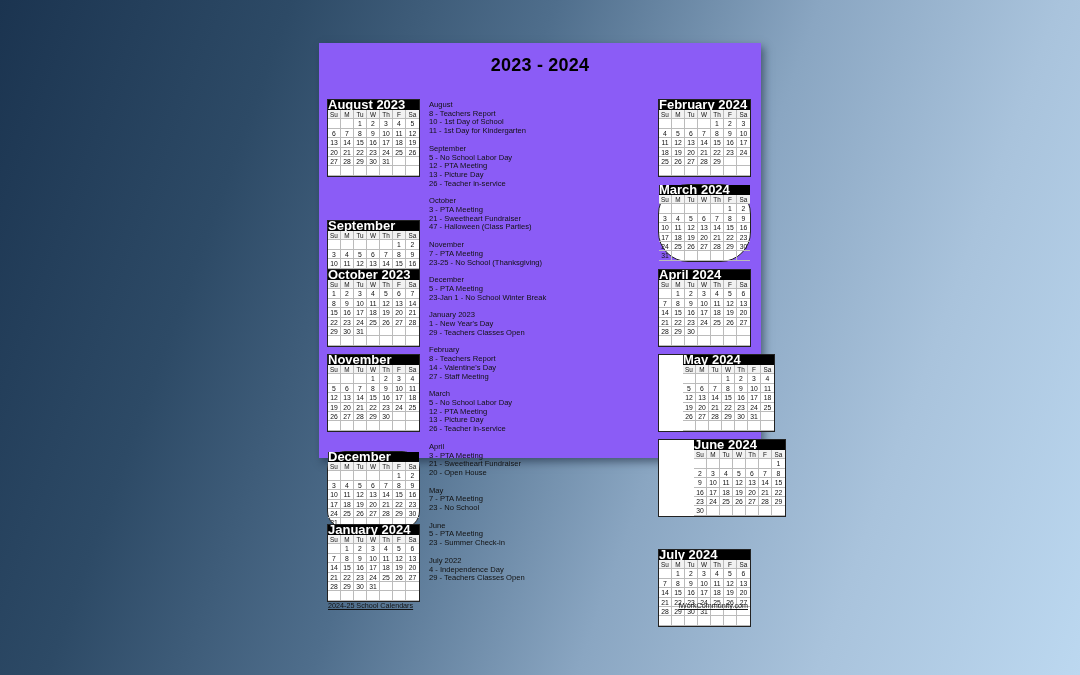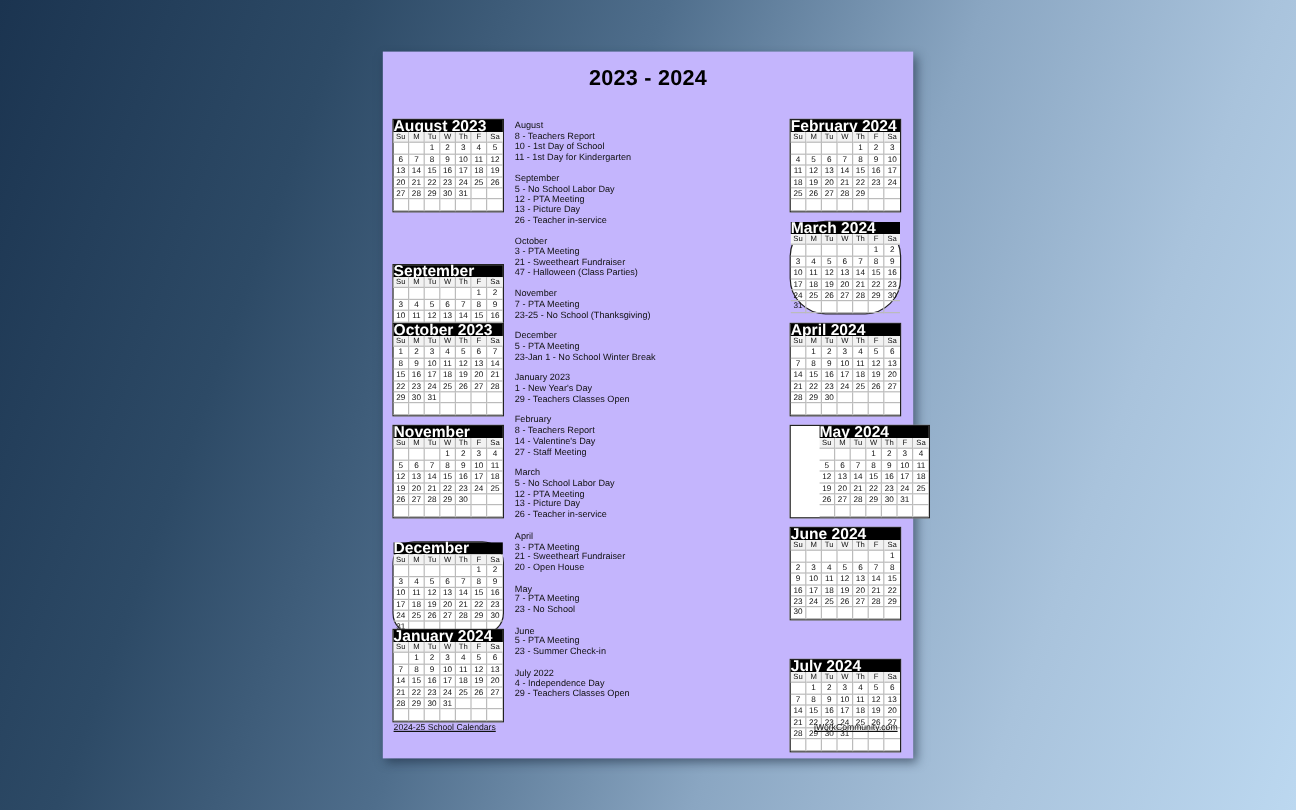--- a/index.html
+++ b/index.html
@@ -2,22 +2,22 @@
 <html><head>
   <meta charset="utf-8">
   <style>
     html, body { margin: 0; padding: 0; }
     body {
       width: 1080px; height: 675px; overflow: hidden; position: relative;
       background: linear-gradient(110deg, #1b3450 0%, #2d4a66 22%, #4f6e8c 42%, #8aa6c2 62%, #a9c3dc 80%, #bcd8f0 100%);
       font-family: "Liberation Sans", sans-serif;
     }
     .paper {
-      position: absolute; left: 319px; top: 43px; width: 442px; height: 589px;
-      background: #c4b5fd;
+      position: absolute; left: 319px; top: 43px; width: 442px; height: 415px;
+      background: #8b5cf6;
       box-shadow: 3px 4px 8px rgba(20, 35, 55, 0.55);
     }
     .title {
       position: absolute; left: 0; right: 0; top: 12px;
       text-align: center; font-weight: bold; font-size: 18px; color: #000;
       letter-spacing: 0.2px;
     }
     .col { position: absolute; top: 56px; }
     .col.left { left: 8px; }
     .col.right { left: 339px; }
@@ -593,21 +593,21 @@
           <div class="cell"></div>
           <div class="cell"></div>
           <div class="cell"></div>
           <div class="cell"></div>
           <div class="cell"></div>
           <div class="cell"></div>
           <div class="cell"></div>
           <div class="cell"></div>
         </div>
       </div>
-      <div class="cal" style="top: 340px;">
+      <div class="cal" style="top: 340px; padding-left: 35px;">
         <div class="cal-head">June 2024</div>
         <div class="cal-grid">
           <div class="cell dow">Su</div>
           <div class="cell dow">M</div>
           <div class="cell dow">Tu</div>
           <div class="cell dow">W</div>
           <div class="cell dow">Th</div>
           <div class="cell dow">F</div>
           <div class="cell dow">Sa</div>
           <div class="cell"></div>

